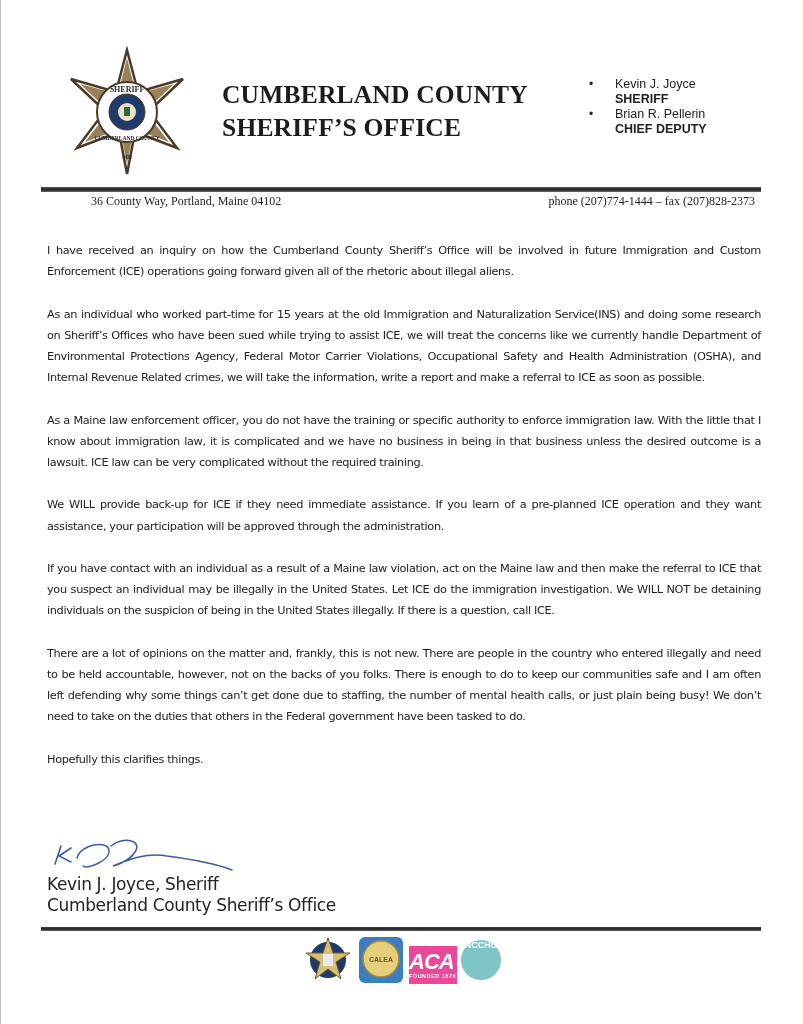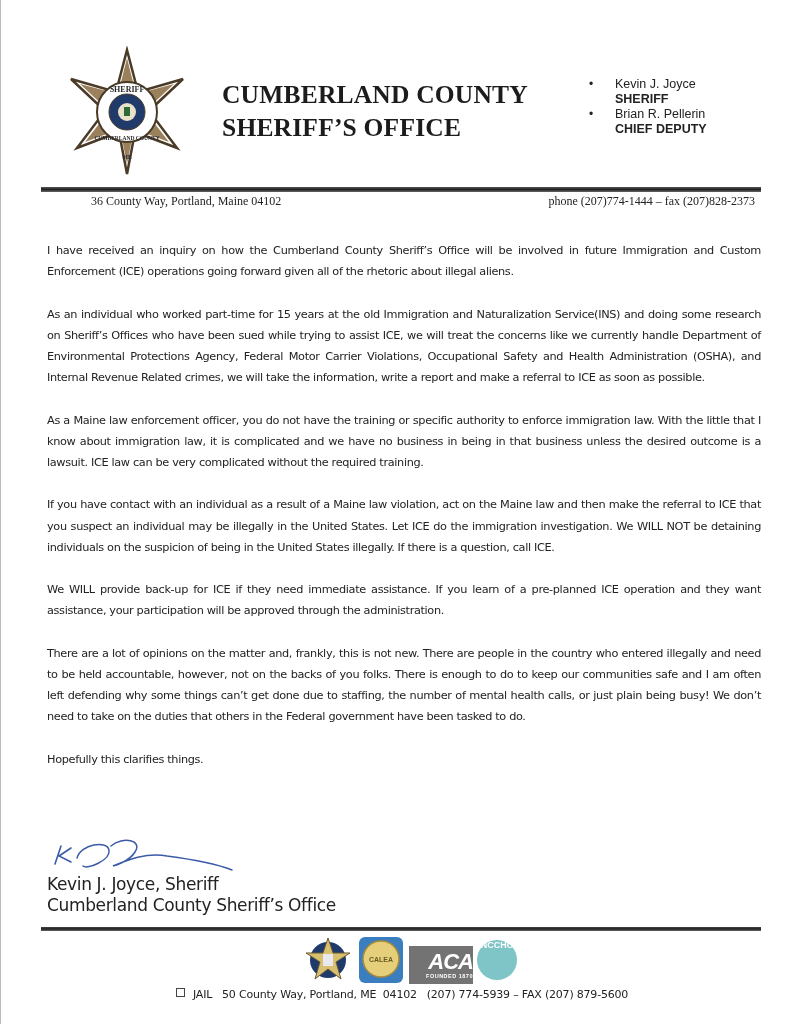--- a/index.html
+++ b/index.html
@@ -14,21 +14,21 @@
   .rule-top { position: absolute; left: 40px; top: 187px; width: 720px; height: 5px; background: linear-gradient(#555, #222 50%, #666); }
   .addr-left { position: absolute; left: 46px; top: 194px; font-family: "Liberation Serif", serif; font-size: 12px; color: #222; margin-left: 44px; }
   .addr-right { position: absolute; right: 48px; top: 194px; font-family: "Liberation Serif", serif; font-size: 12px; color: #222; }
   .body { position: absolute; left: 46px; top: 240px; width: 714px; font-family: "DejaVu Sans", sans-serif; font-size: 11.3px; line-height: 21.2px; color: #222; letter-spacing: -0.35px; }
   .body p { margin: 0 0 21.2px 0; text-align: justify; }
   .sig { position: absolute; left: 46px; top: 836px; width: 190px; height: 40px; }
   .signer { position: absolute; left: 46px; top: 874px; font-family: "DejaVu Sans", sans-serif; font-size: 17px; line-height: 21px; color: #222; letter-spacing: -0.35px; }
   .rule-bottom { position: absolute; left: 40px; top: 927px; width: 720px; height: 4px; background: linear-gradient(#444, #222 50%, #666); }
   .logos { position: absolute; left: 302px; top: 934px; height: 52px; display: flex; align-items: center; gap: 4px; }
   .logo { height: 50px; }
-  .aca { width: 64px; height: 38px; background: #737373; color: #fff; font-family: "Liberation Sans", sans-serif; font-weight: bold; display: flex; flex-direction: column; align-items: flex-end; justify-content: center; margin-top: 10px; }
+  .aca { width: 48px; height: 38px; background: #ec4899; color: #fff; font-family: "Liberation Sans", sans-serif; font-weight: bold; display: flex; flex-direction: column; align-items: flex-start; justify-content: center; margin-top: 10px; }
   .aca .big { font-size: 22px; font-style: italic; letter-spacing: -1px; line-height: 22px; }
   .aca .small { font-size: 5.5px; letter-spacing: 0.5px; }
   .ncchc { width: 40px; height: 40px; border-radius: 50%; background: #7fc4c6; color: #fff; font-family: "Liberation Sans", sans-serif; font-weight: bold; font-size: 9px; display: flex; align-items: flex-start; justify-content: center; }
   .footer { position: absolute; left: 175px; top: 988px; font-family: "DejaVu Sans", sans-serif; font-size: 11px; color: #222; letter-spacing: -0.2px; white-space: pre; }
   .footer .box { display: inline-block; width: 7px; height: 7px; border: 1px solid #444; margin-right: 8px; vertical-align: 1px; }
 </style>
 </head>
 <body>
 
 <div class="page">
@@ -66,22 +66,22 @@
   </div>
 
   <div class="rule-top"></div>
   <div class="addr-left">36 County Way, Portland, Maine 04102</div>
   <div class="addr-right">phone (207)774-1444 – fax (207)828-2373</div>
 
   <div class="body">
     <p>I have received an inquiry on how the Cumberland County Sheriff’s Office will be involved in future Immigration and Custom Enforcement (ICE) operations going forward given all of the rhetoric about illegal aliens.</p>
     <p>As an individual who worked part-time for 15 years at the old Immigration and Naturalization Service(INS) and doing some research on Sheriff’s Offices who have been sued while trying to assist ICE, we will treat the concerns like we currently handle Department of Environmental Protections Agency, Federal Motor Carrier Violations, Occupational Safety and Health Administration (OSHA), and Internal Revenue Related crimes, we will take the information, write a report and make a referral to ICE as soon as possible.</p>
     <p>As a Maine law enforcement officer, you do not have the training or specific authority to enforce immigration law. With the little that I know about immigration law, it is complicated and we have no business in being in that business unless the desired outcome is a lawsuit. ICE law can be very complicated without the required training.</p>
+    <p>We WILL provide back-up for ICE if they need immediate assistance. If you learn of a pre-planned ICE operation and they want assistance, your participation will be approved through the administration.</p>
     <p>If you have contact with an individual as a result of a Maine law violation, act on the Maine law and then make the referral to ICE that you suspect an individual may be illegally in the United States. Let ICE do the immigration investigation. We WILL NOT be detaining individuals on the suspicion of being in the United States illegally. If there is a question, call ICE.</p>
-    <p>We WILL provide back-up for ICE if they need immediate assistance. If you learn of a pre-planned ICE operation and they want assistance, your participation will be approved through the administration.</p>
     <p>There are a lot of opinions on the matter and, frankly, this is not new. There are people in the country who entered illegally and need to be held accountable, however, not on the backs of you folks. There is enough to do to keep our communities safe and I am often left defending why some things can’t get done due to staffing, the number of mental health calls, or just plain being busy! We don’t need to take on the duties that others in the Federal government have been tasked to do.</p>
     <p>Hopefully this clarifies things.</p>
   </div>
 
   <svg class="sig" viewBox="0 0 190 40">
     <path d="M14,10 L8,28 M24,12 L12,20 L24,26" fill="none" stroke="#3b5ba8" stroke-width="1.6" stroke-linecap="round"></path>
     <path d="M30,22 C34,8 60,4 62,14 C64,24 40,34 36,30 M64,10 C76,0 96,4 88,16 C82,26 66,30 66,30 C80,24 100,16 120,20 C150,24 175,30 185,34" fill="none" stroke="#3b5ba8" stroke-width="1.5" stroke-linecap="round"></path>
   </svg>
 
   <div class="signer">
@@ -104,15 +104,14 @@
     </svg>
     <div class="aca">
       <span class="big">ACA</span>
       <span class="small">FOUNDED 1870</span>
     </div>
     <div class="ncchc">
       <span>NCCHC</span>
     </div>
   </div>
 
-  <div class="footer"><span class="box"></span><span>JAIL   50 County Way, Portland, ME  04102   (207) 774-5939 – FAX (207) 879-5600</span></div>
 
 </div>
 
 </body></html>

